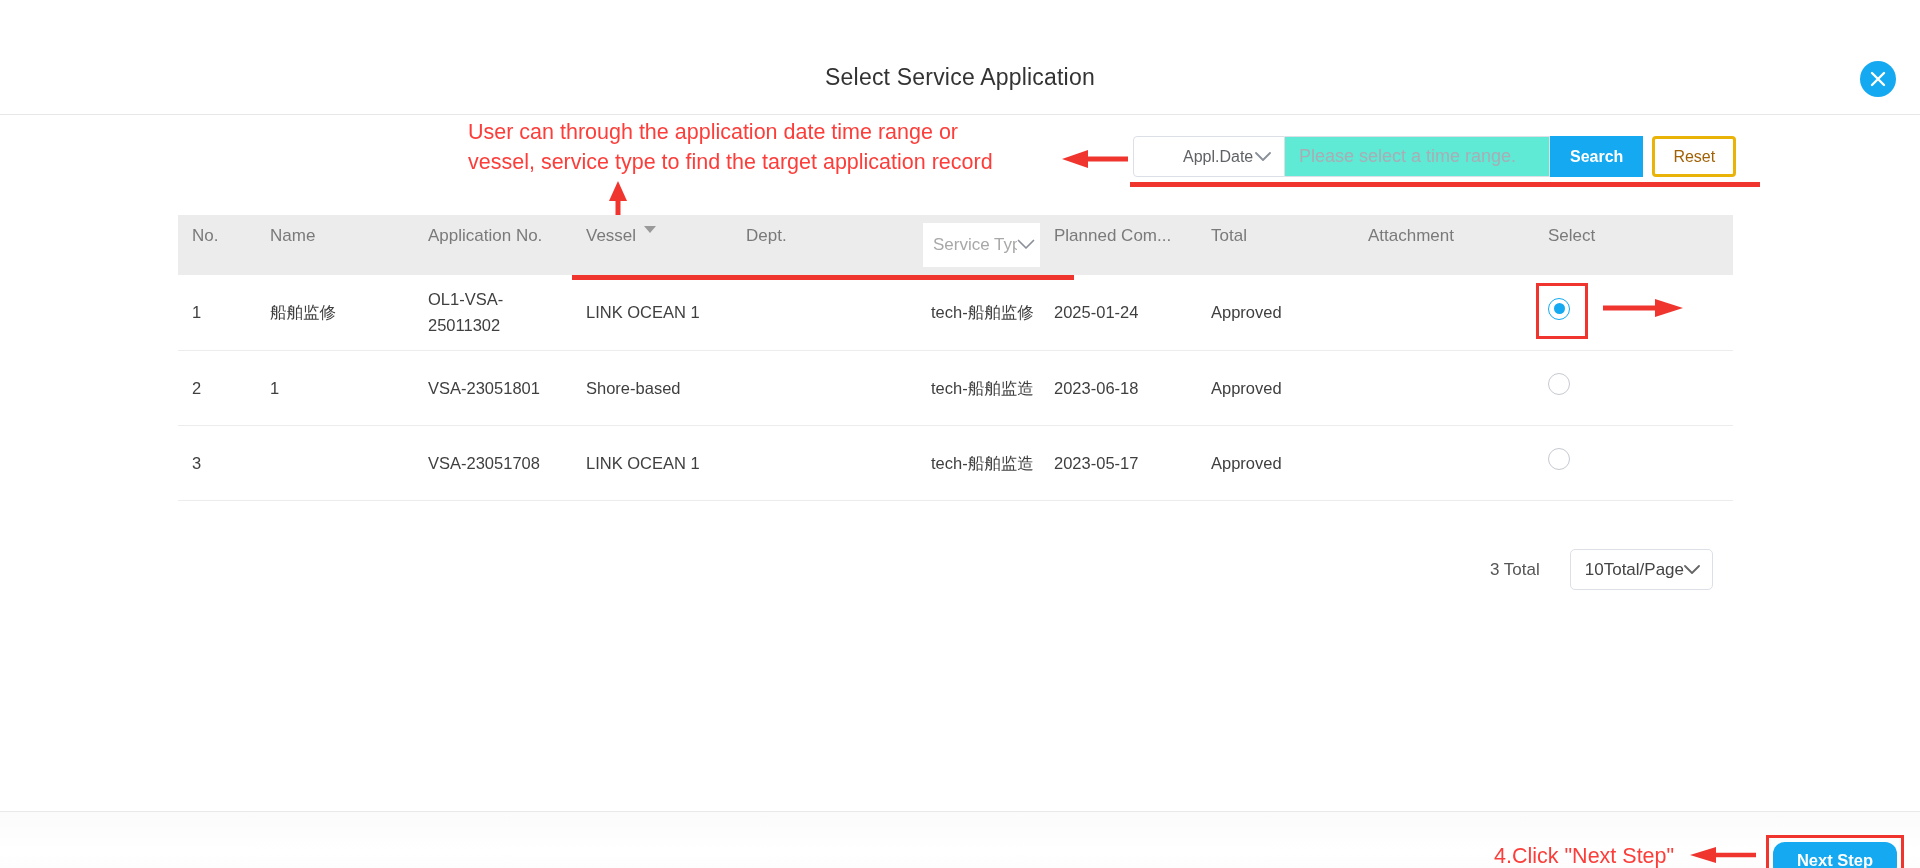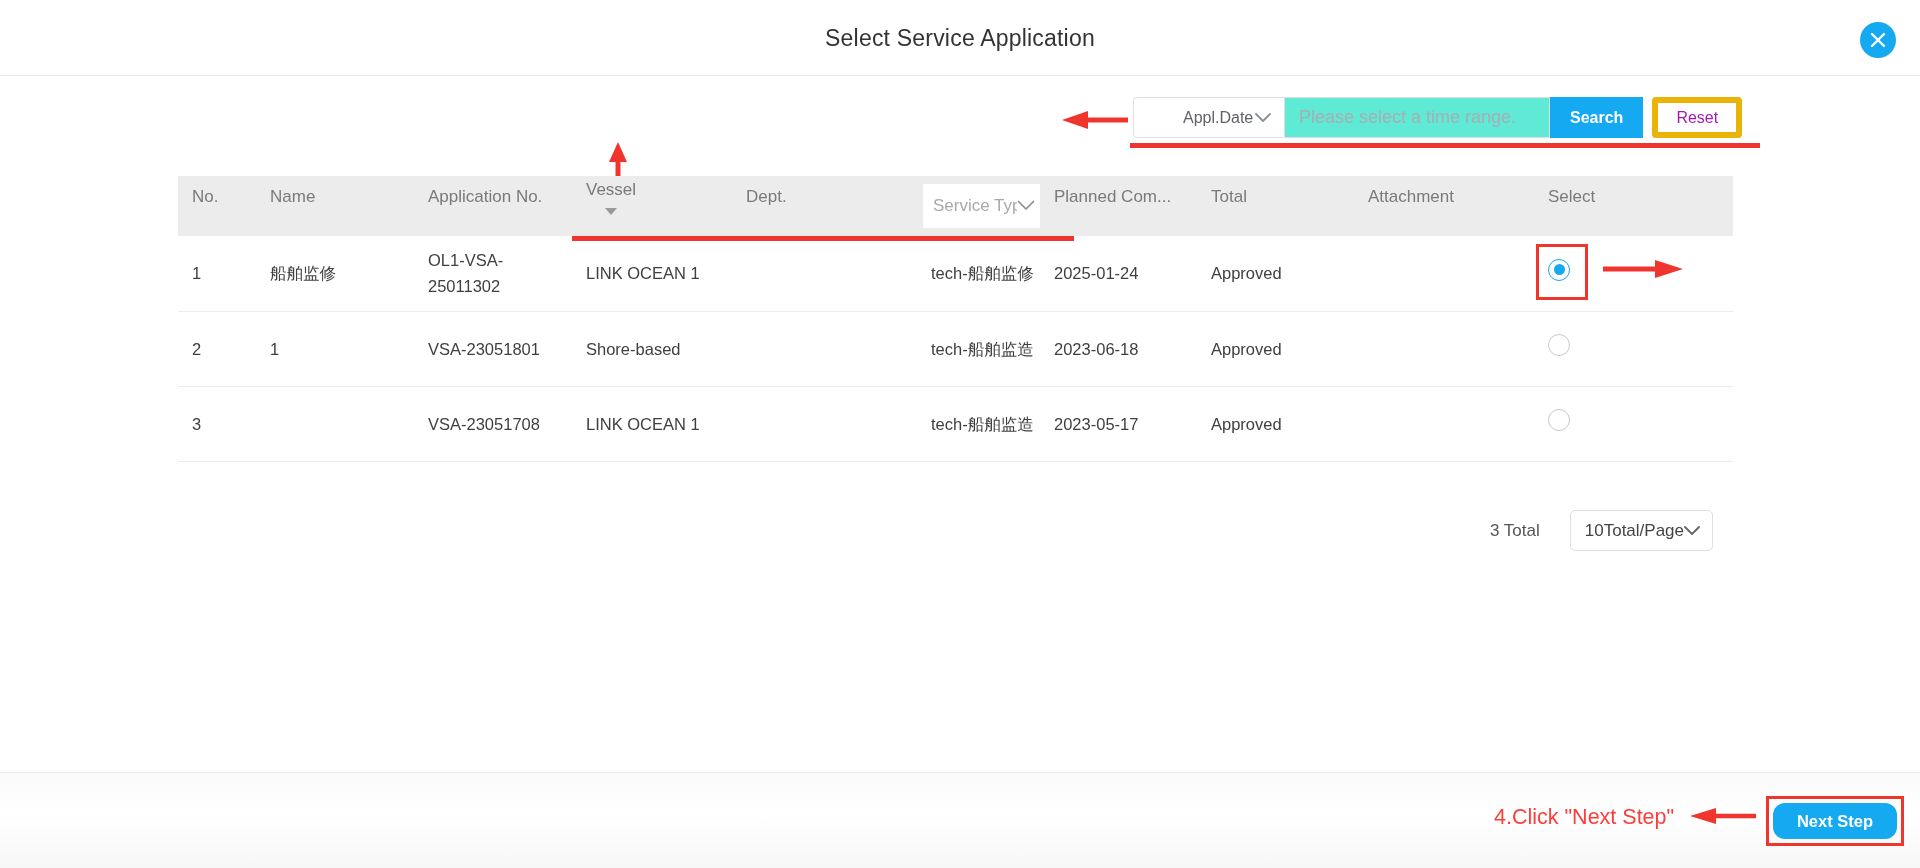--- a/index.html
+++ b/index.html
@@ -7,20 +7,21 @@
     margin: 0; padding: 0;
     width: 1920px; height: 868px;
     background: #ffffff;
     font-family: "Liberation Sans", sans-serif;
     overflow: hidden;
   }
   #page {
     position: relative;
     width: 1920px; height: 700px;
     background: #ffffff;
+    margin-top: 39px;
   }
 
   
   .dlg-header {
     position: absolute; left: 0; top: 0;
     width: 1920px; height: 76px;
     border-bottom: 1px solid #e8e8e8;
     background: #fff;
   }
   .dlg-title {
@@ -85,23 +86,23 @@
     font-size: 16px;
     font-weight: 700;
     border-radius: 0;
     cursor: pointer;
     font-family: Liberation Sans, sans-serif;
   }
   .btn-reset {
     height: 41px;
     padding: 0 18px;
     background: #fff;
-    border: 6px solid #eab308;
+    border: 3px solid #eab308;
     border-radius: 0 4px 4px 0;
-    color: #a21caf;
+    color: #a16207;
     font-size: 16px;
     cursor: pointer;
     margin-left: 9px;
     border-radius: 4px;
     font-family: "Liberation Sans", sans-serif;
   }
   
   .ann-underline-search {
     position: absolute; left: 1130px; top: 143px;
     width: 630px; height: 5px;
@@ -165,21 +166,21 @@
   .col-name    { width: 158px; }
   .col-appno   { width: 158px; }
   .col-vessel  { width: 160px; }
   .col-dept    { width: 185px; }
   .col-svc     { width: 123px; }
   .col-plan    { width: 157px; }
   .col-status  { width: 157px; }
   .col-attach  { width: 180px; }
   .col-select  { width: 199px; }
 
-  .hdr-sort { display: inline-flex; align-items: center; gap: 8px; flex-direction: column; }
+  .hdr-sort { display: inline-flex; align-items: flex-start; gap: 8px; }
   .caret-down {
     width: 0; height: 0;
     border-left: 6px solid transparent;
     border-right: 6px solid transparent;
     border-top: 7px solid #9a9a9a;
   }
   .svc-box {
     position: absolute;
     left: 6px; top: 8px;
     width: 118px; height: 44px;
@@ -298,20 +299,24 @@
 
   <div class="dlg-header">
     <div class="dlg-title">Select Service Application</div>
     <div class="close-btn">
       <svg width="36" height="36" viewBox="0 0 36 36" aria-hidden="true">
         <path d="M12 12 L24 24 M24 12 L12 24" stroke="#ffffff" stroke-width="2.4" stroke-linecap="round"></path>
       </svg>
     </div>
   </div>
 
+  <div class="ann-text-top">
+    <div>User can through the application date time range or</div>
+    <div>vessel, service type to find the target application record</div>
+  </div>
   <div class="ann-arrow-left">
     <svg width="66" height="22" viewBox="0 0 66 22" aria-hidden="true">
       <path d="M66 11 L22 11" stroke="#f0352e" stroke-width="5"></path>
       <path d="M0 11 L26 2 L26 20 Z" fill="#f0352e"></path>
     </svg>
   </div>
   <div class="ann-arrow-up">
     <svg width="20" height="36" viewBox="0 0 20 36" aria-hidden="true">
       <path d="M10 36 L10 12" stroke="#f0352e" stroke-width="5"></path>
       <path d="M10 0 L19 20 L1 20 Z" fill="#f0352e"></path>

